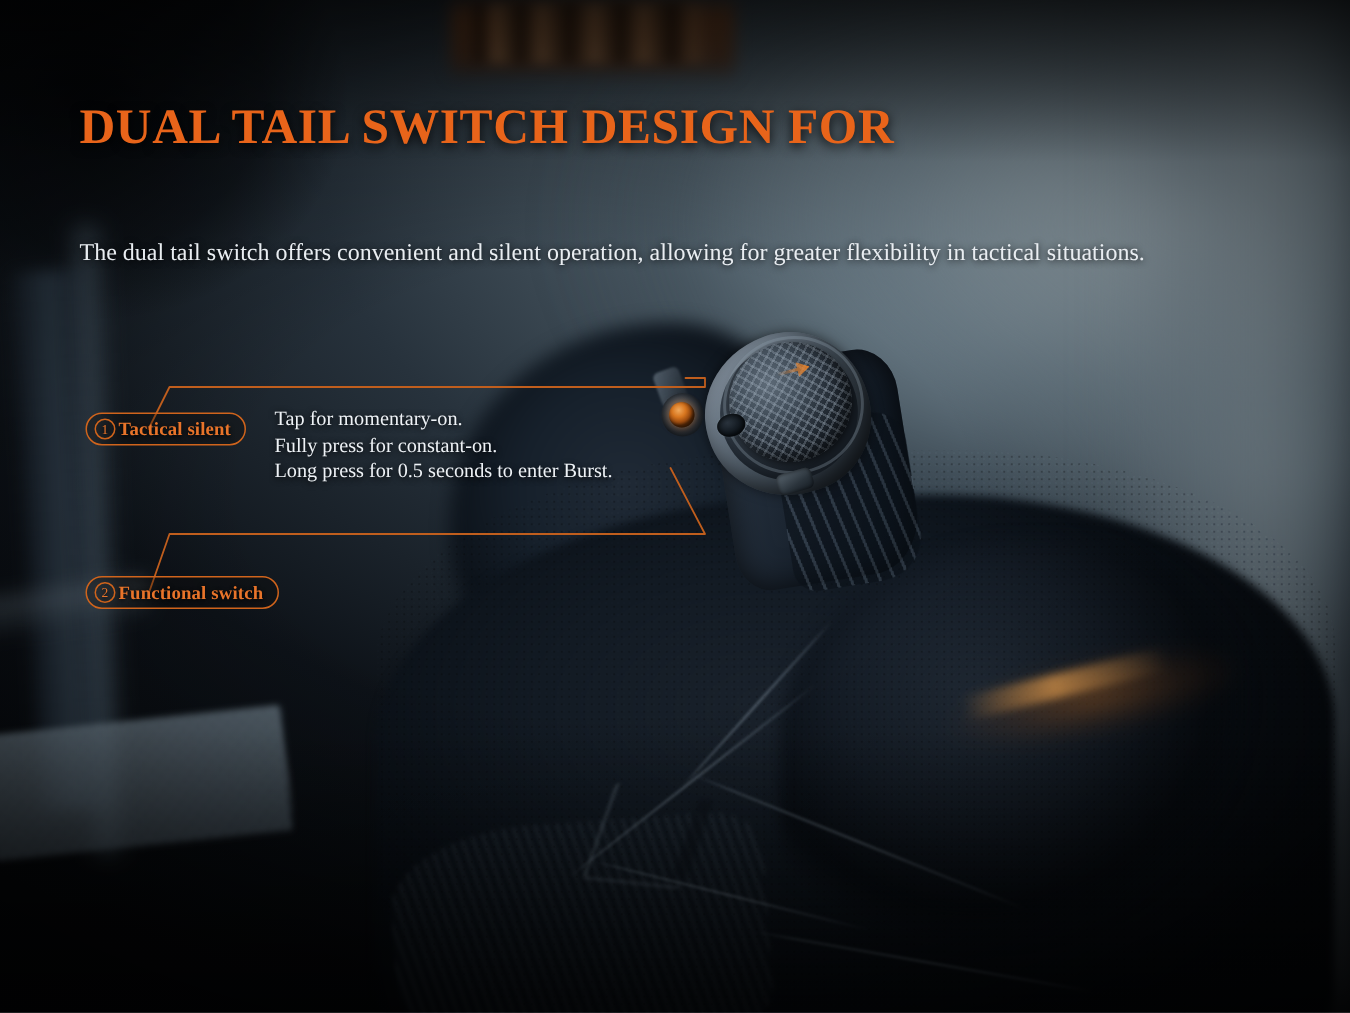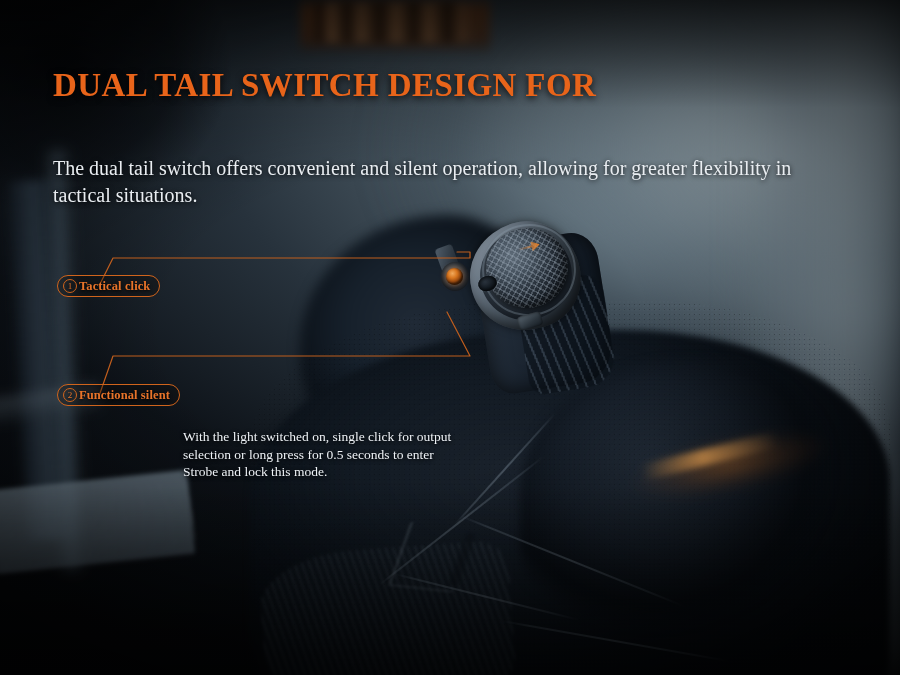--- a/index.html
+++ b/index.html
@@ -286,21 +286,21 @@
     line-height: 38px;
     white-space: nowrap;
     text-shadow: 0 2px 7px rgba(0,0,0,.85);
   }
   .title-l1 { color: #e8641a; }
   .title-l2 { color: #ffffff; }
 
   .lede {
     position: absolute; left: 53px; top: 155px; width: 740px;
     color: #e9edf1;
-    font-size: 20px;
+    font-size: 16px;
     line-height: 27px;
     text-shadow: 0 1px 5px rgba(0,0,0,.9);
   }
 
   
   .leaders { position: absolute; left: 0; top: 0; width: 900px; height: 675px; pointer-events: none; }
 
   
   .badge {
     position: absolute;
@@ -399,25 +399,25 @@
   </svg>
 
   <div class="title-wrap">
     <div class="title-line title-l1">DUAL TAIL SWITCH DESIGN FOR</div>
   </div>
 
   <div class="lede">The dual tail switch offers convenient and silent operation, allowing for greater flexibility in tactical situations.</div>
 
   <div class="badge" id="badge-1">
     <span class="badge-num">1</span>
-    <span>Tactical click</span>
+    <span>Tactical silent</span>
   </div>
+  <div class="callout" id="callout-1">Tap for momentary-on.
+Fully press for constant-on.
+Long press for 0.5 seconds to enter Burst.</div>
 
   <div class="badge" id="badge-2">
     <span class="badge-num">2</span>
-    <span>Functional silent</span>
+    <span>Functional switch</span>
   </div>
 
-  <div class="callout" id="callout-3">With the light switched on, single click for output
-selection or long press for 0.5 seconds to enter
-Strobe and lock this mode.</div>
 
 </div>
 
 </body></html>

